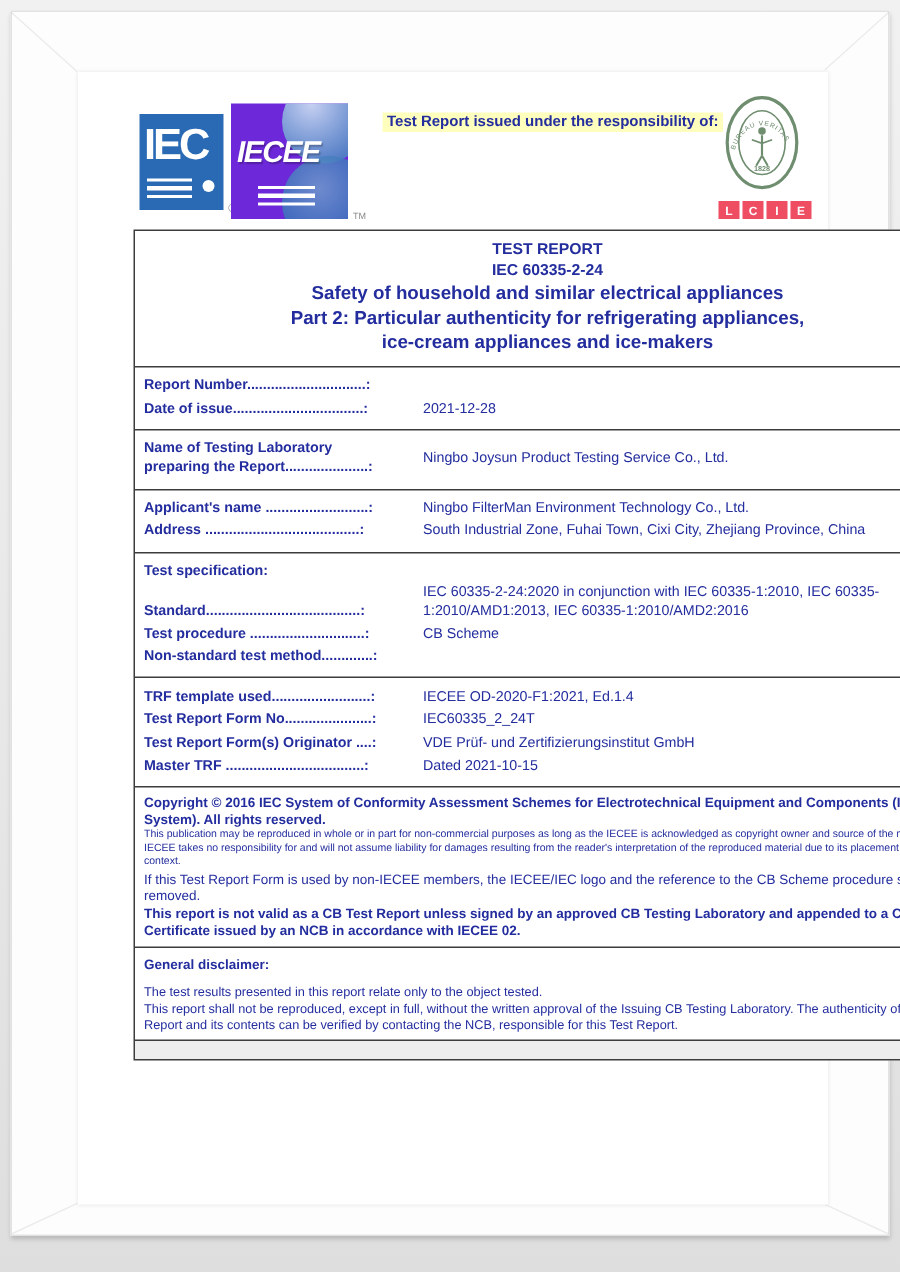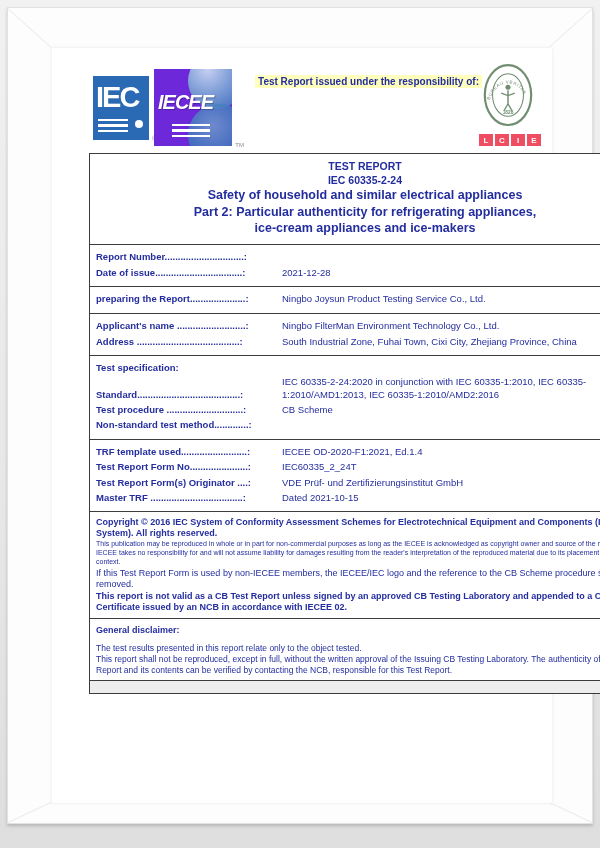--- a/index.html
+++ b/index.html
@@ -158,20 +158,21 @@
         </div>
         <div class="field">
           <div class="lbl">Date of issue.................................:</div>
           <div class="val">2021-12-28</div>
         </div>
       </div>
 
       <div class="trow">
         <div class="field centered">
           <div class="lbl lbl-stack">
+            <div>Name of Testing Laboratory</div>
             <div>preparing the Report.....................:</div>
           </div>
           <div class="val">Ningbo Joysun Product Testing Service Co., Ltd.</div>
         </div>
       </div>
 
       <div class="trow">
         <div class="field">
           <div class="lbl">Applicant's name ..........................:</div>
           <div class="val">Ningbo FilterMan Environment Technology Co., Ltd.</div>

